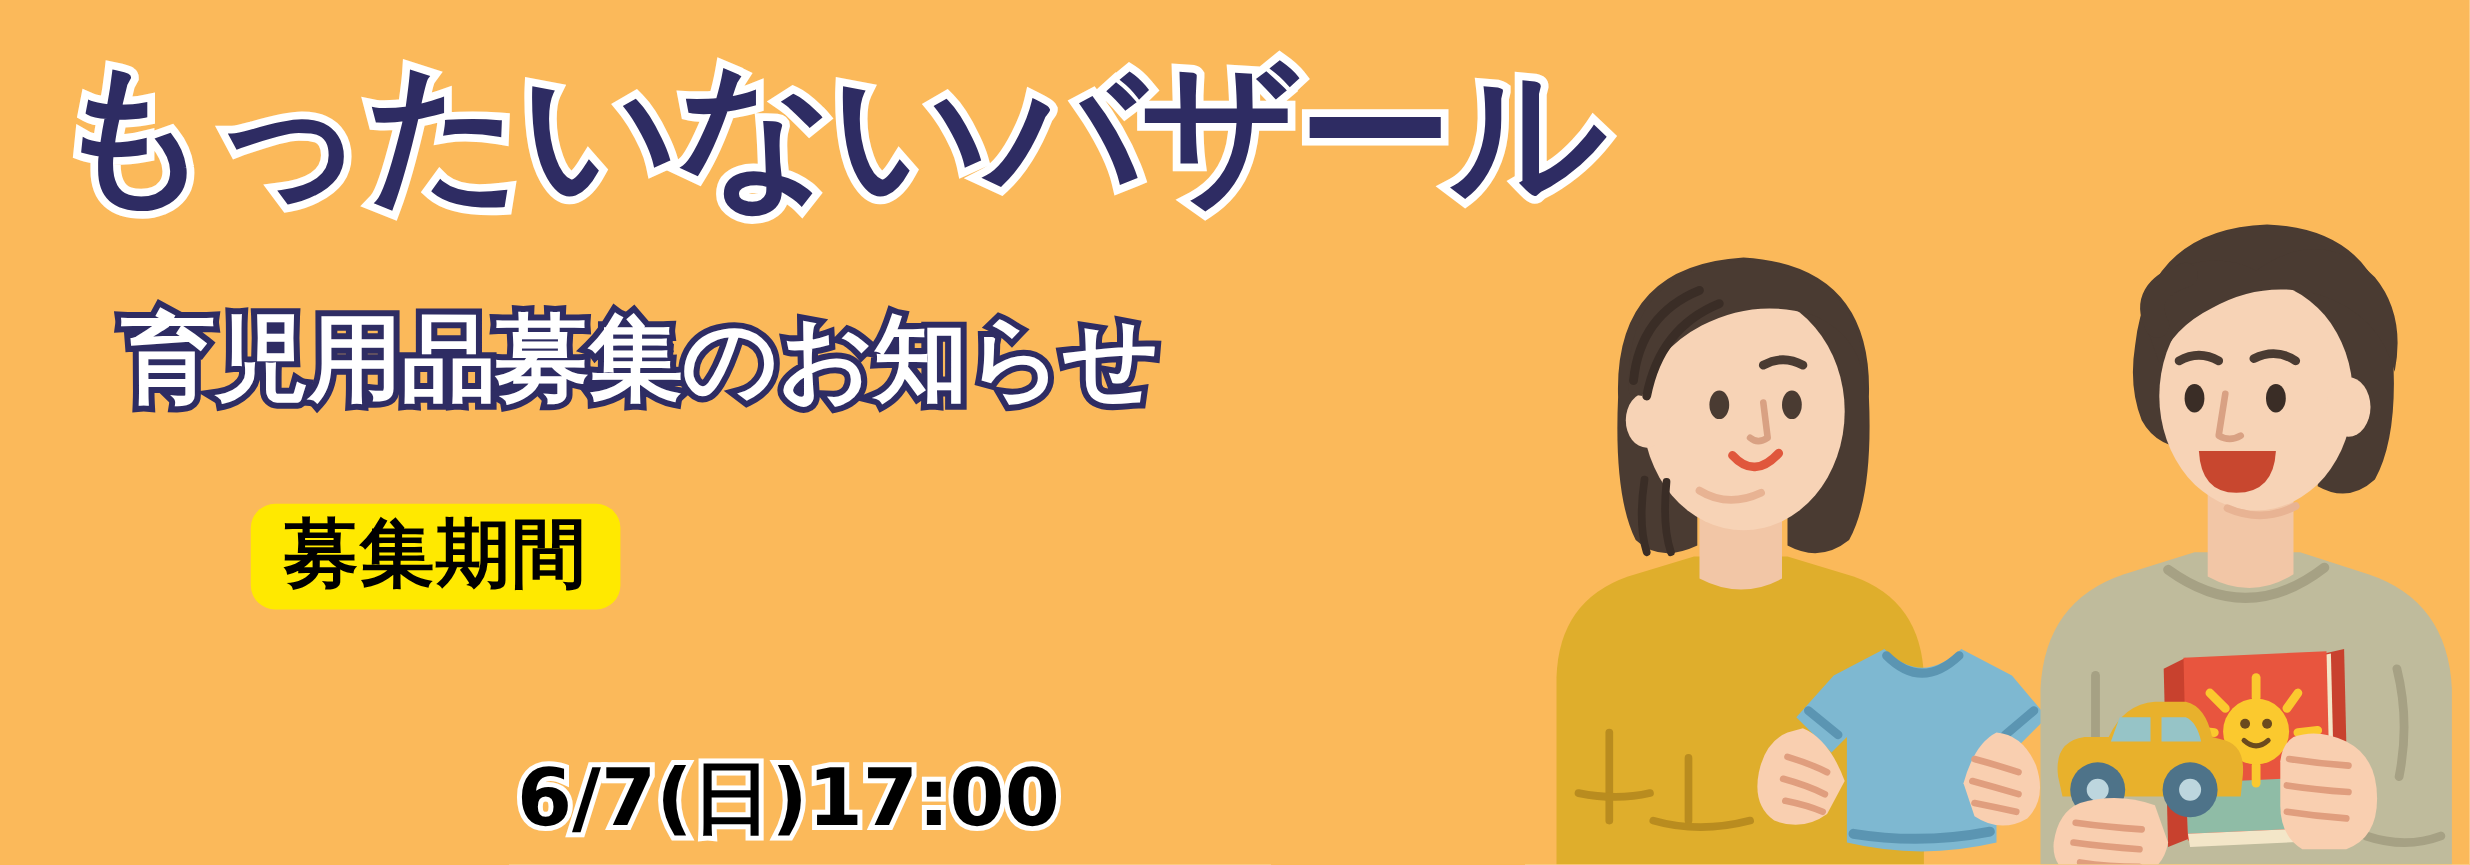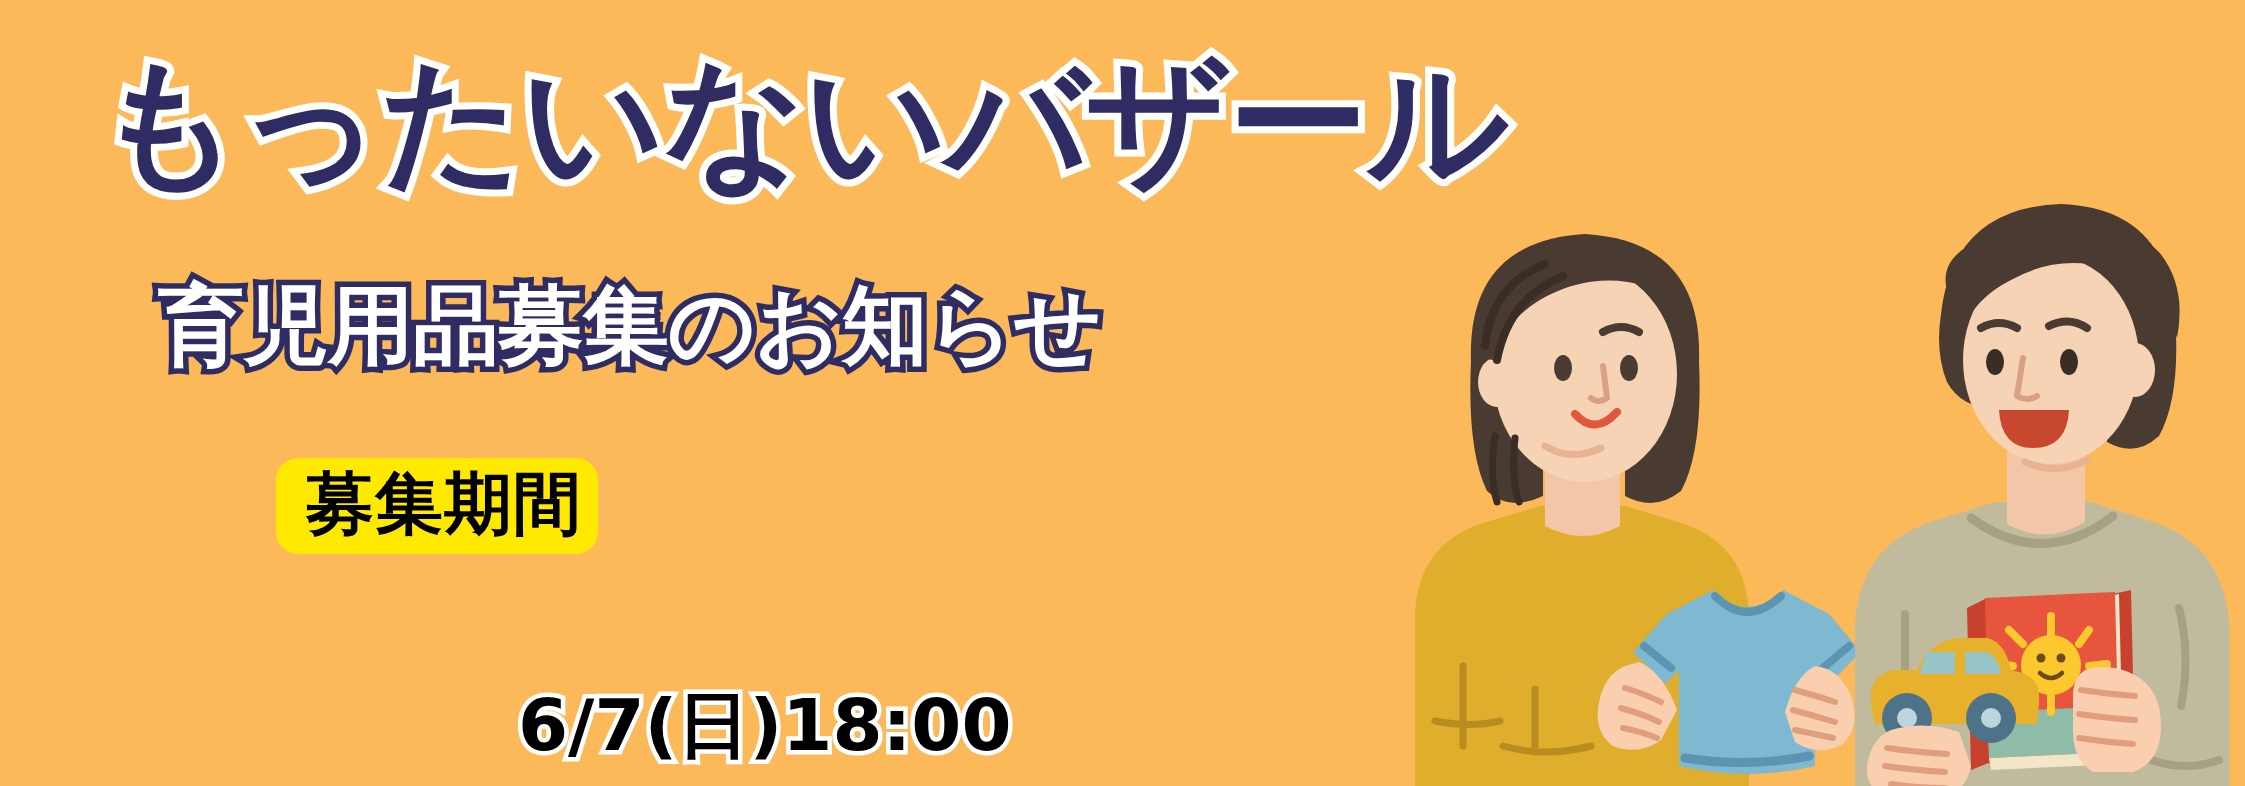--- a/index.html
+++ b/index.html
@@ -15,21 +15,20 @@
     background:#FBB95A;
     overflow:hidden;
   }
 
   
   .text-col{
     position:absolute;
     left:0; top:0;
     width:1340px; height:786px;
     z-index:5;
-    margin-left:48px;
   }
 
   .main-title{
     position:absolute;
     left:50px;
     top:48px;
     display:flex;
     align-items:flex-end;
     white-space:nowrap;
   }
@@ -69,21 +68,21 @@
     white-space:nowrap;
     text-align:right;
   }
 
   .period-badge{
     position:absolute;
     left:228px;
     top:458px;
     background:#FFE900;
     border-radius:22px;
-    padding:12px 16px 16px 30px;
+    padding:12px 30px 16px 30px;
     font-family:"DejaVu Sans","Liberation Sans",sans-serif;
     font-size:68px;
     font-weight:bold;
     letter-spacing:1px;
     color:#000000;
     line-height:1;
     white-space:nowrap;
   }
 
   .date-line{
@@ -117,21 +116,21 @@
   <div class="text-col">
 
     <div class="main-title">
       <span class="jp">もったいないバザール</span>
     </div>
 
     <div class="sub-title">育児用品募集のお知らせ</div>
 
     <div class="period-badge">募集期間</div>
 
-    <div class="date-line l2">6/7(日)18:00</div>
+    <div class="date-line l2">6/7(日)17:00</div>
 
   </div>
 
   <div class="illustration">
     <svg viewBox="0 0 950 640" xmlns="http://www.w3.org/2000/svg">
 
       <g>
 
         <path d="M120 640 L120 470 Q122 400 185 378 L245 360 L330 360 L390 378 Q452 400 454 470 L454 640 Z" fill="#DFAE2C"></path>
 

